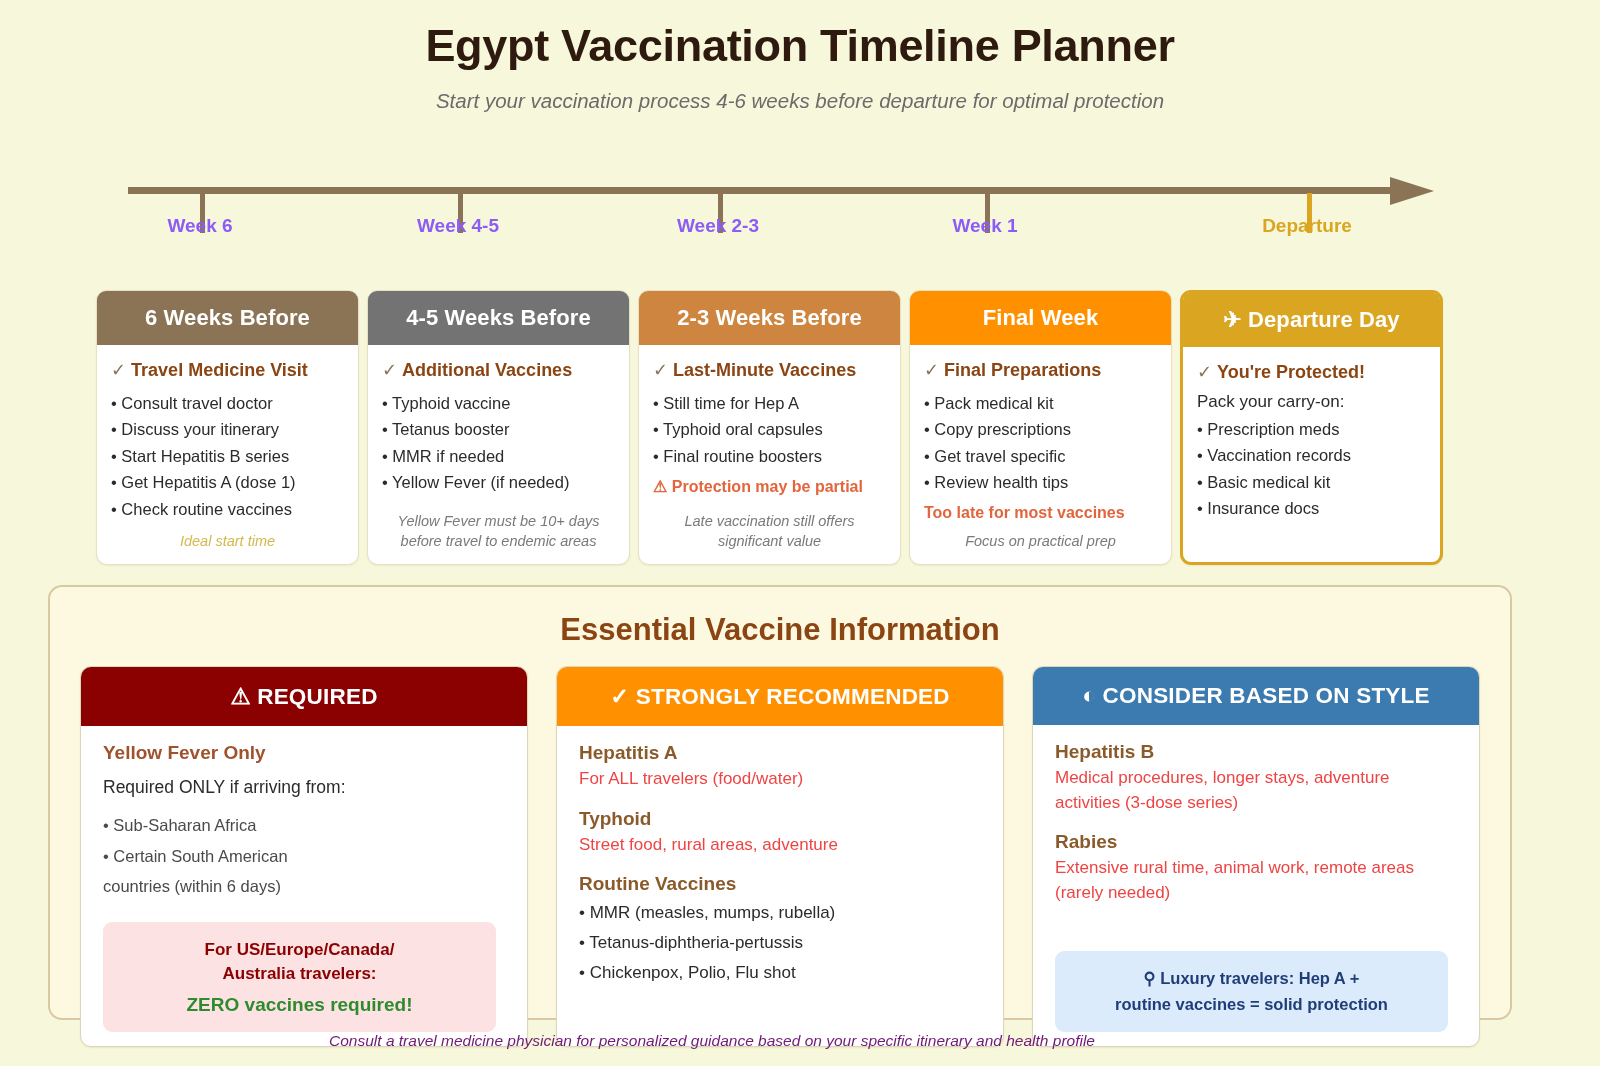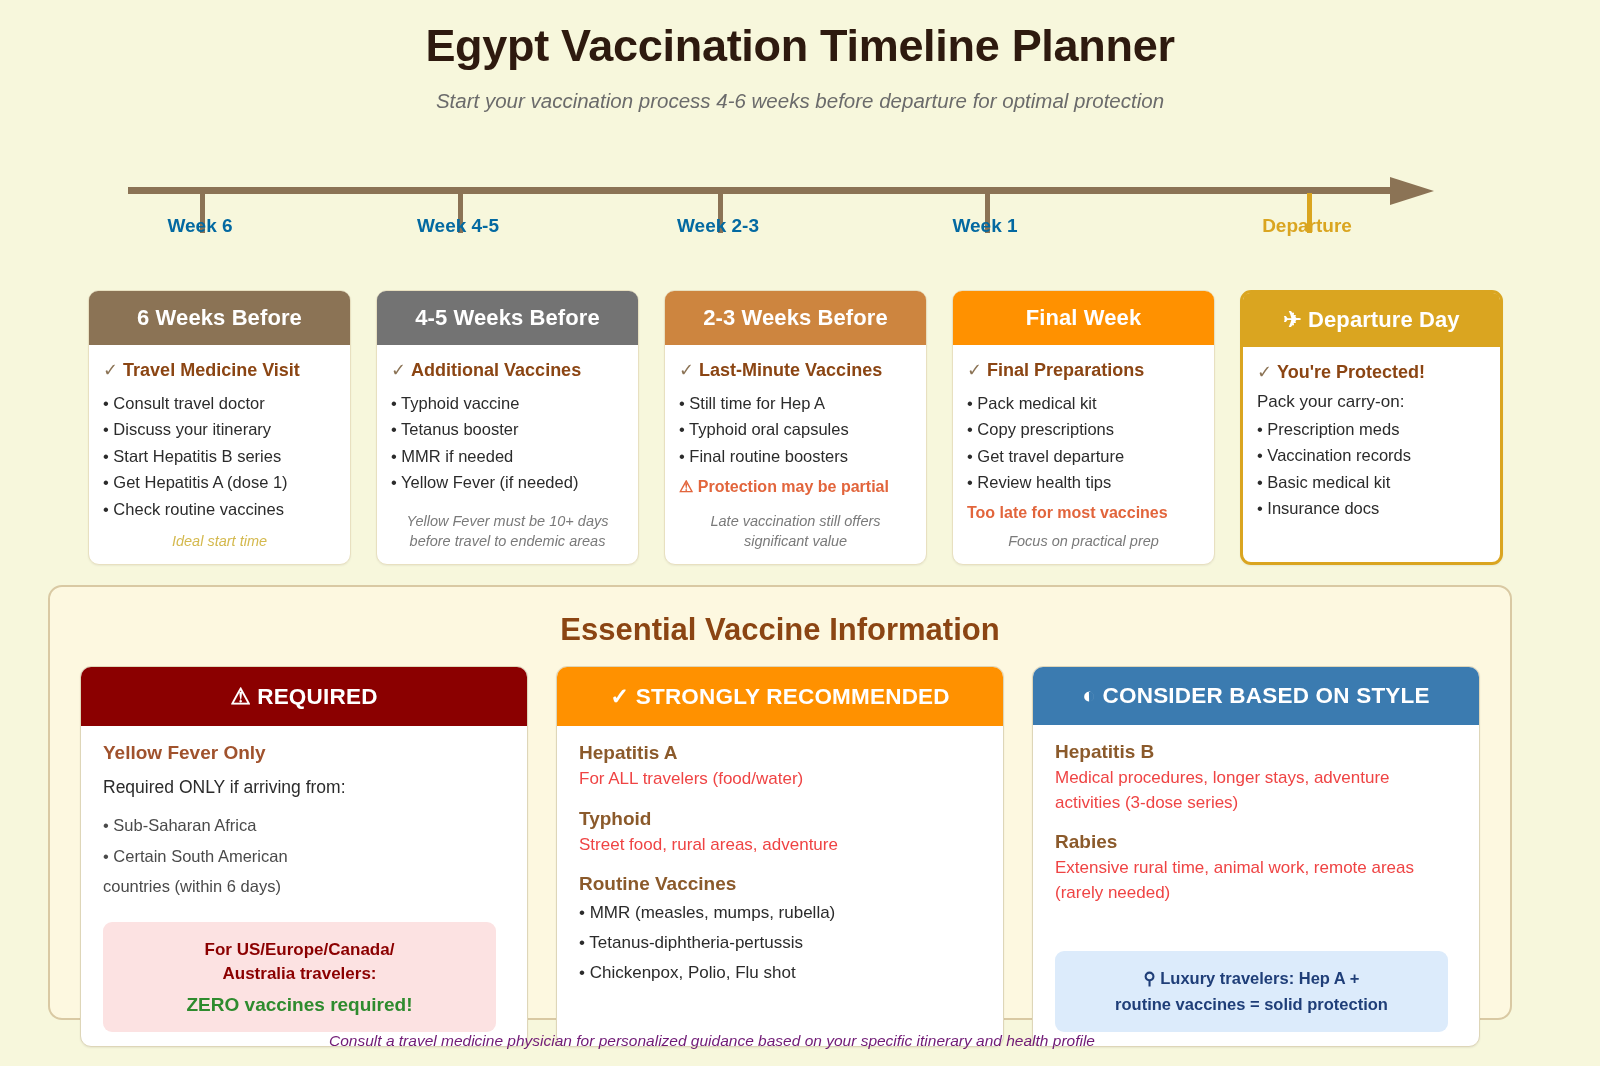--- a/index.html
+++ b/index.html
@@ -47,32 +47,32 @@
     width: 5px; height: 40px;
     background: #8B7355;
     top: 30px;
   }
   .tick.gold { background: #DAA520; }
   .tick-label {
     position: absolute;
     top: 52px;
     font-size: 19px;
     font-weight: bold;
-    color: #0369a1;
+    color: #8b5cf6;
     white-space: nowrap;
     transform: translateX(-50%);
   }
   .tick-label.gold { color: #DAA520; }
 
   
   .cards {
-    position: absolute; left: 88px; top: 270px;
+    position: absolute; left: 96px; top: 270px;
     width: 1424px;
     display: flex;
-    gap: 25px;
+    gap: 8px;
   }
   .card {
     width: 263px;
     background: #FFFFFF;
     border-radius: 11px;
     border: 1.5px solid #E8E0C0;
     display: flex; flex-direction: column;
     min-height: 265px;
     box-shadow: 0 1px 2px rgba(0,0,0,0.06);
   }
@@ -234,21 +234,21 @@
           <div class="card-warn"><span>⚠ </span><span>Protection may be partial</span></div>
           <div class="card-note">Late vaccination still offers significant value</div>
         </div>
       </div>
       <div class="card">
         <div class="card-header" style="background: rgb(255, 145, 0);"><span>Final Week</span></div>
         <div class="card-body">
           <div class="card-lead"><span class="chk">✓ </span><span>Final Preparations</span></div>
           <div class="card-item">• Pack medical kit</div>
           <div class="card-item">• Copy prescriptions</div>
-          <div class="card-item">• Get travel departure</div>
+          <div class="card-item">• Get travel specific</div>
           <div class="card-item">• Review health tips</div>
           <div class="card-warn">Too late for most vaccines</div>
           <div class="card-note">Focus on practical prep</div>
         </div>
       </div>
       <div class="card gold-border">
         <div class="card-header" style="background: rgb(218, 165, 32);"><span>✈ </span><span>Departure Day</span></div>
         <div class="card-body">
           <div class="card-lead"><span class="chk">✓ </span><span>You're Protected!</span></div>
           <div class="card-pack-label">Pack your carry-on:</div>

